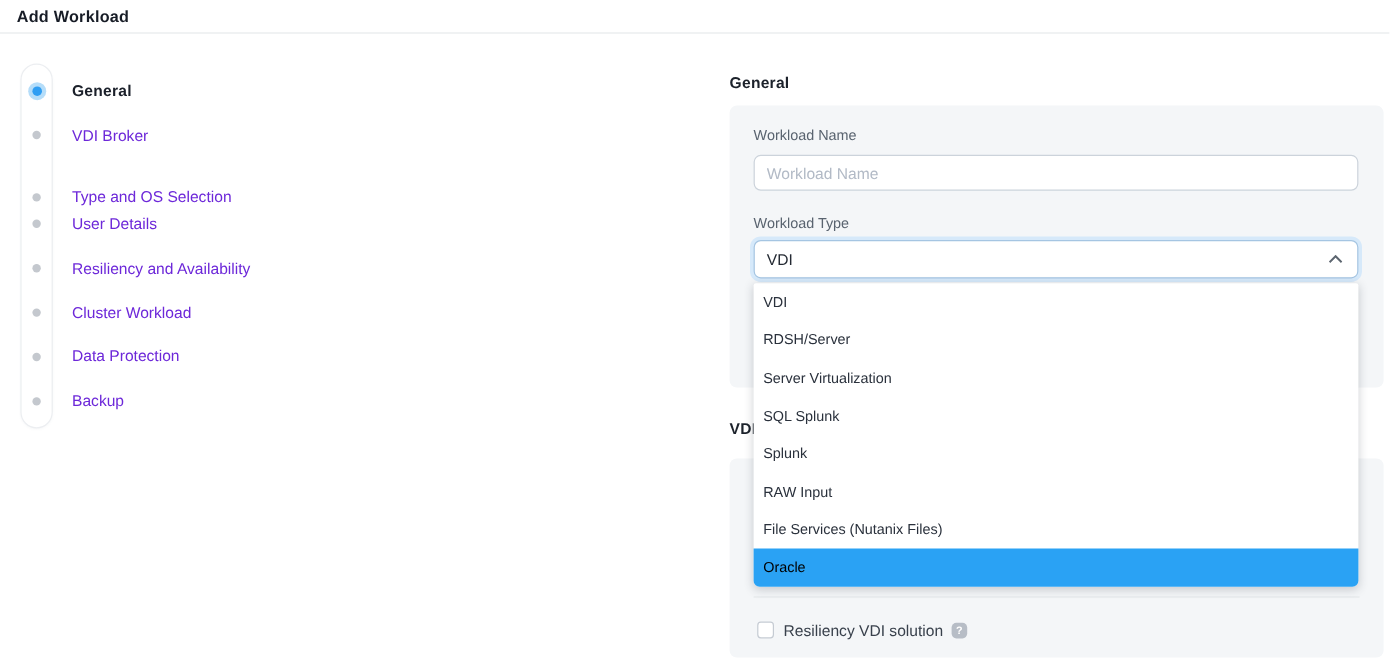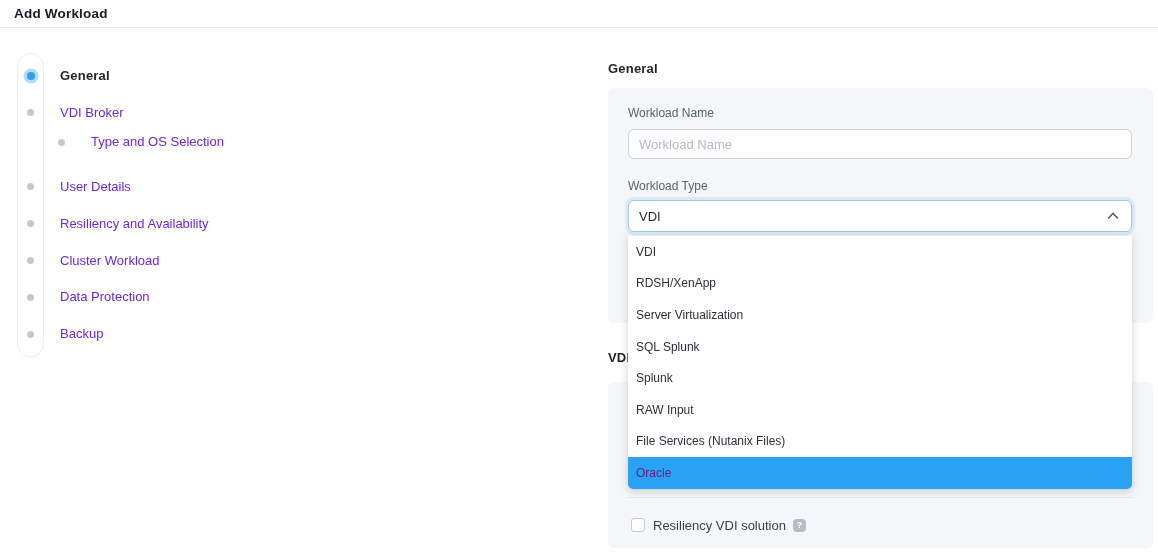--- a/index.html
+++ b/index.html
@@ -52,21 +52,21 @@
             display:flex; align-items:center; padding:0 12px 0 10px; cursor:pointer; }
   .select .select-value { flex:1; font-size:13px; color:#242a33; }
   .select svg { width:12px; height:8px; stroke:#5d6670; stroke-width:1.6; fill:none; }
 
   
   .dropdown { position:absolute; left:628px; top:236px; width:504px; list-style:none;
               background:#fff; border-radius:2px 2px 5px 5px; z-index:10;
               box-shadow:0 2px 8px rgba(45,55,70,.22); }
   .dropdown li { height:31.6px; display:flex; align-items:center; padding-left:8px;
                  font-size:12px; color:#2a313c; cursor:pointer; }
-  .dropdown li.highlighted { background:var(--accent); color:#701a75; border-radius:0 0 5px 5px; }
+  .dropdown li.highlighted { background:var(--accent); color:#000000; border-radius:0 0 5px 5px; }
 
   
   .card2-divider { position:absolute; left:628px; top:497px; width:505px; height:1px;
                    background:#e5e8ec; }
   .checkbox-row { position:absolute; left:631px; top:516px; height:18px; display:flex;
                   align-items:center; }
   .checkbox { appearance:none; -webkit-appearance:none; width:14px; height:14px; background:#fff;
               border:1px solid #c5cbd3; border-radius:3px; margin:0; cursor:pointer; }
   .cb-label { margin-left:8px; font-size:13px; color:#39414c; }
   .help-icon { margin-left:7px; width:13px; height:13px; border-radius:4px; background:#b7bdc6;
@@ -85,21 +85,21 @@
     <div class="stepper-rail"></div>
     <div id="steps-container">
         <div class="step active" style="top: 12px;">
           <span class="dot active"></span>
           <span class="step-label">General</span>
         </div>
         <div class="step" style="top: 48.9px;">
           <span class="dot inactive"></span>
           <span class="step-label">VDI Broker</span>
         </div>
-        <div class="step" style="top: 78px; margin-left: 31px;">
+        <div class="step" style="top: 100px;">
           <span class="dot inactive"></span>
           <span class="step-label">Type and OS Selection</span>
         </div>
         <div class="step" style="top: 122.7px; text-align: center;">
           <span class="dot inactive"></span>
           <span class="step-label">User Details</span>
         </div>
         <div class="step" style="top: 159.6px;">
           <span class="dot inactive"></span>
           <span class="step-label">Resiliency and Availability</span>
@@ -142,21 +142,21 @@
     <div class="card2-divider"></div>
 
     <div class="checkbox-row">
       <input type="checkbox" class="checkbox" style="">
       <span class="cb-label">Resiliency VDI solution</span>
       <span class="help-icon">?</span>
     </div>
 
     <ul class="dropdown" id="dropdown-list">
         <li>VDI</li>
-        <li>RDSH/XenApp</li>
+        <li>RDSH/Server</li>
         <li>Server Virtualization</li>
         <li>SQL Splunk</li>
         <li>Splunk</li>
         <li>RAW Input</li>
         <li>File Services (Nutanix Files)</li>
         <li class="highlighted">Oracle</li>
       </ul>
 
   </main>
 </div>

